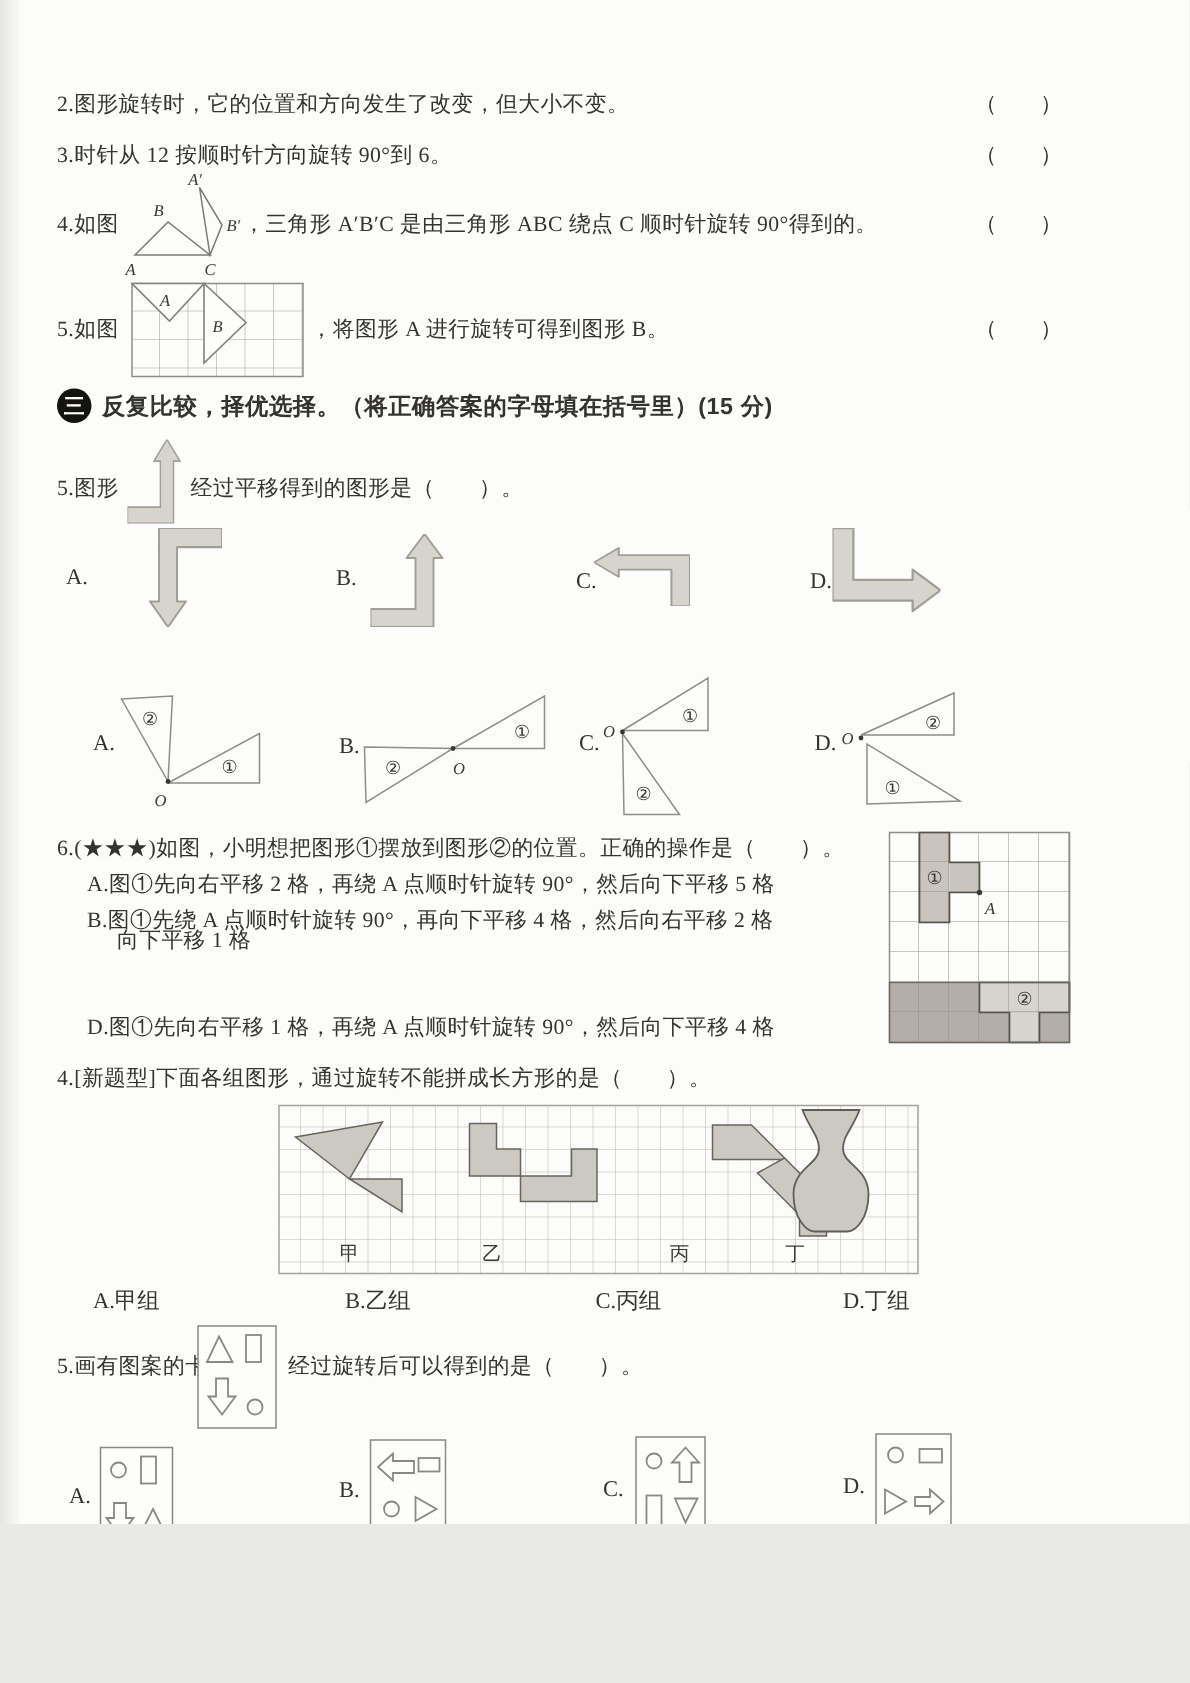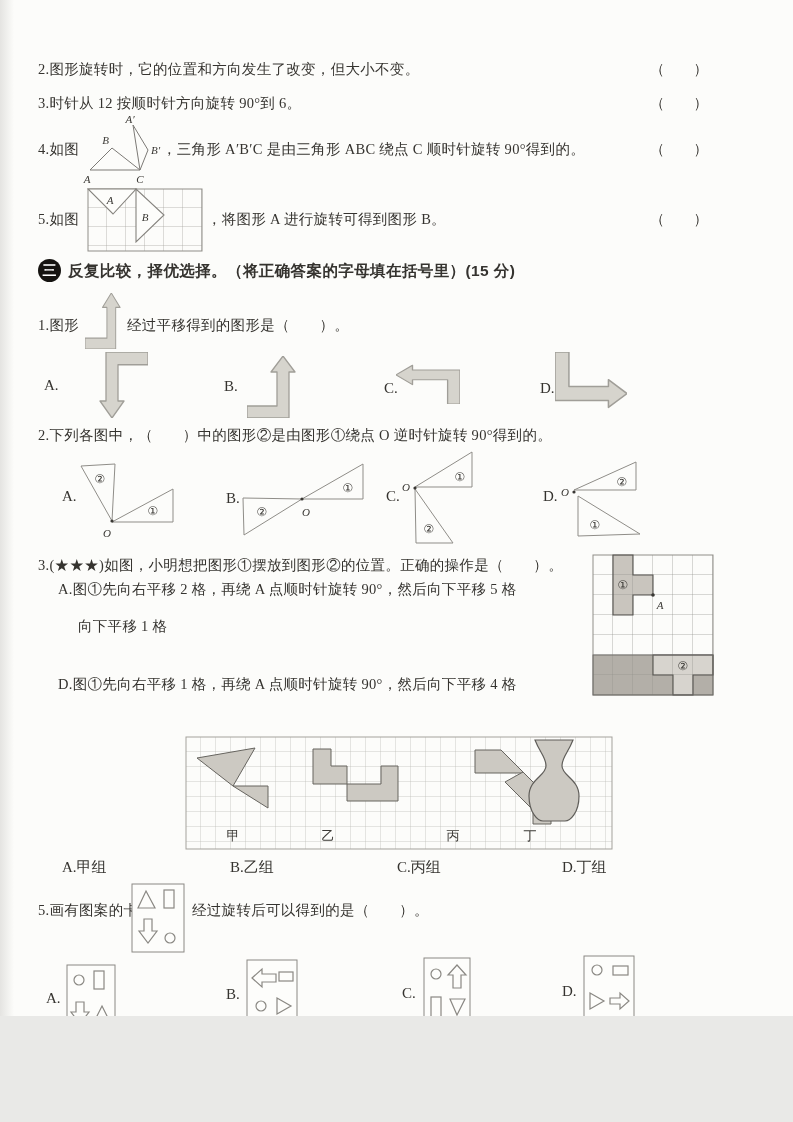--- a/index.html
+++ b/index.html
@@ -59,21 +59,21 @@
     <text class="fl" x="23" y="16" text-anchor="middle">A</text>
     <text class="fl" x="58" y="33" text-anchor="middle">B</text>
   </svg>
   <div class="t" style="left:207px;top:210px">，将图形 A 进行旋转可得到图形 B。</div>
   <div class="t" style="left:38px;top:210px">5.如图</div>
   <div class="bracket" style="left:650px;top:210px">（　　）</div>
 
   <div class="sec-badge" style="left:38px;top:259px">三</div>
   <div class="sec-title" style="left:68px;top:261px">反复比较，择优选择。（将正确答案的字母填在括号里）(15 分)</div>
 
-  <div class="t" style="left:38px;top:316px">1.图形</div>
+  <div class="t" style="left:38px;top:316px">5.图形</div>
   <svg class="fig" style="left:85px;top:293px" width="38" height="56" viewBox="0 0 52 62" preserveAspectRatio="none">
     <polygon points="36,0 48,16 42,16 42,62 0,62 0,50 30,50 30,16 24,16" fill="#d6d4cd" stroke="#a09e98" stroke-width="1.3" stroke-linejoin="round"></polygon>
   </svg>
   <div class="t" style="left:127px;top:316px">经过平移得到的图形是（　　）。</div>
 
   <div class="opt" style="left:44px;top:377px">A.</div>
   <svg class="fig" style="left:96px;top:352px" width="52" height="66" viewBox="0 0 52 62" preserveAspectRatio="none">
     <polygon points="16,62 4,46 10,46 10,0 52,0 52,12 22,12 22,46 28,46" fill="#d6d4cd" stroke="#a09e98" stroke-width="1.3" stroke-linejoin="round"></polygon>
   </svg>
   <div class="opt" style="left:224px;top:378px">B.</div>
@@ -82,21 +82,20 @@
   </svg>
   <div class="opt" style="left:384px;top:380px">C.</div>
   <svg class="fig" style="left:396px;top:362px" width="64" height="42" viewBox="0 0 62 52" preserveAspectRatio="none">
     <polygon points="0,16 16,4 16,10 62,10 62,52 50,52 50,22 16,22 16,28" fill="#d6d4cd" stroke="#a09e98" stroke-width="1.3" stroke-linejoin="round"></polygon>
   </svg>
   <div class="opt" style="left:540px;top:380px">D.</div>
   <svg class="fig" style="left:555px;top:352px" width="72" height="60" viewBox="0 0 62 52" preserveAspectRatio="none">
     <polygon points="62,36 46,48 46,42 0,42 0,0 12,0 12,30 46,30 46,24" fill="#d6d4cd" stroke="#a09e98" stroke-width="1.3" stroke-linejoin="round"></polygon>
   </svg>
 
-  <div class="t" style="left:38px;top:426px">2.下列各图中，（　　）中的图形②是由图形①绕点 O 逆时针旋转 90°得到的。</div>
 
   <div class="opt" style="left:62px;top:488px">A.</div>
   <svg class="fig" style="left:76px;top:456px" width="105" height="92" viewBox="0 0 105 92">
     <polygon points="5,10 39,8 36,65" fill="none" stroke="#8f8d88" stroke-width="1"></polygon>
     <polygon points="36,66 97,66 97,33" fill="none" stroke="#8f8d88" stroke-width="1"></polygon>
     <circle cx="36" cy="65" r="1.6" fill="#3a3834"></circle>
     <text class="fn" x="24" y="27" text-anchor="middle">②</text>
     <text class="fn" x="77" y="59" text-anchor="middle">①</text>
     <text class="fl" x="31" y="81" text-anchor="middle">O</text>
   </svg>
@@ -124,22 +123,23 @@
   <div class="opt" style="left:543px;top:488px">D.</div>
   <svg class="fig" style="left:558px;top:450px" width="95" height="95" viewBox="0 0 95 95">
     <polygon points="16,40 78,12 78,40" fill="none" stroke="#8f8d88" stroke-width="1"></polygon>
     <polygon points="20,46 20,86 82,84" fill="none" stroke="#8f8d88" stroke-width="1"></polygon>
     <circle cx="16" cy="42" r="1.6" fill="#3a3834"></circle>
     <text class="fl" x="7" y="46" text-anchor="middle">O</text>
     <text class="fn" x="64" y="36" text-anchor="middle">②</text>
     <text class="fn" x="37" y="79" text-anchor="middle">①</text>
   </svg>
 
-  <div class="t" style="left:38px;top:556px">3.(★★★)如图，小明想把图形①摆放到图形②的位置。正确的操作是（　　）。</div>
+  <div class="t" style="left:38px;top:556px">6.(★★★)如图，小明想把图形①摆放到图形②的位置。正确的操作是（　　）。</div>
   <div class="t" style="left:58px;top:580px">A.图①先向右平移 2 格，再绕 A 点顺时针旋转 90°，然后向下平移 5 格</div>
+  <div class="t" style="left:58px;top:604px">B.图①先绕 A 点顺时针旋转 90°，再向下平移 4 格，然后向右平移 2 格</div>
   <div class="t" style="left:78px;top:617px">向下平移 1 格</div>
   <div class="t" style="left:58px;top:675px">D.图①先向右平移 1 格，再绕 A 点顺时针旋转 90°，然后向下平移 4 格</div>
 
   <svg class="fig" style="left:592px;top:554px" width="122" height="142" viewBox="0 0 122 142">
     <defs>
       <pattern id="g20" width="20" height="20" patternUnits="userSpaceOnUse">
         <path d="M20,0 H0 V20" fill="none" stroke="#92908b" stroke-width="0.7"></path>
       </pattern>
     </defs>
     <rect x="1" y="101" width="120" height="40" fill="#b3afa8"></rect>
@@ -151,20 +151,21 @@
     <rect x="1" y="1" width="120" height="140" fill="none" stroke="#8f8d88" stroke-width="1"></rect>
     <path d="M21,1 h20 v20 h20 v20 h-20 v20 h-20 z" fill="none" stroke="#55534f" stroke-width="1.1"></path>
     <path d="M61,101 h60 v20 h-20 v20 h-20 v-20 h-20 z" fill="none" stroke="#55534f" stroke-width="1.1"></path>
     <rect x="1" y="101" width="120" height="40" fill="none" stroke="#6b6965" stroke-width="0.9"></rect>
     <circle cx="61" cy="41" r="1.8" fill="#3a3834"></circle>
     <text class="fl" x="68" y="55" text-anchor="middle">A</text>
     <text class="fn" x="31" y="35" text-anchor="middle">①</text>
     <text class="fn" x="91" y="116" text-anchor="middle">②</text>
   </svg>
 
+  <div class="t" style="left:38px;top:709px">4.[新题型]下面各组图形，通过旋转不能拼成长方形的是（　　）。</div>
   <svg class="fig" style="left:185px;top:736px" width="428" height="114" viewBox="0 0 428 114">
     <defs>
       <pattern id="g15" width="15" height="15" patternUnits="userSpaceOnUse">
         <path d="M15,0 H0 V15" fill="none" stroke="#b8b6b0" stroke-width="0.7"></path>
       </pattern>
     </defs>
     <rect x="1" y="1" width="426" height="112" fill="url(#g15)"></rect>
     <rect x="1" y="1" width="426" height="112" fill="none" stroke="#a3a19b" stroke-width="1"></rect>
     <polygon points="12,22 70,12 48,50" fill="#ccc9c2" stroke="#66645f" stroke-width="1"></polygon>
     <polygon points="48,50 83,50 83,72" fill="#ccc9c2" stroke="#66645f" stroke-width="1"></polygon>

